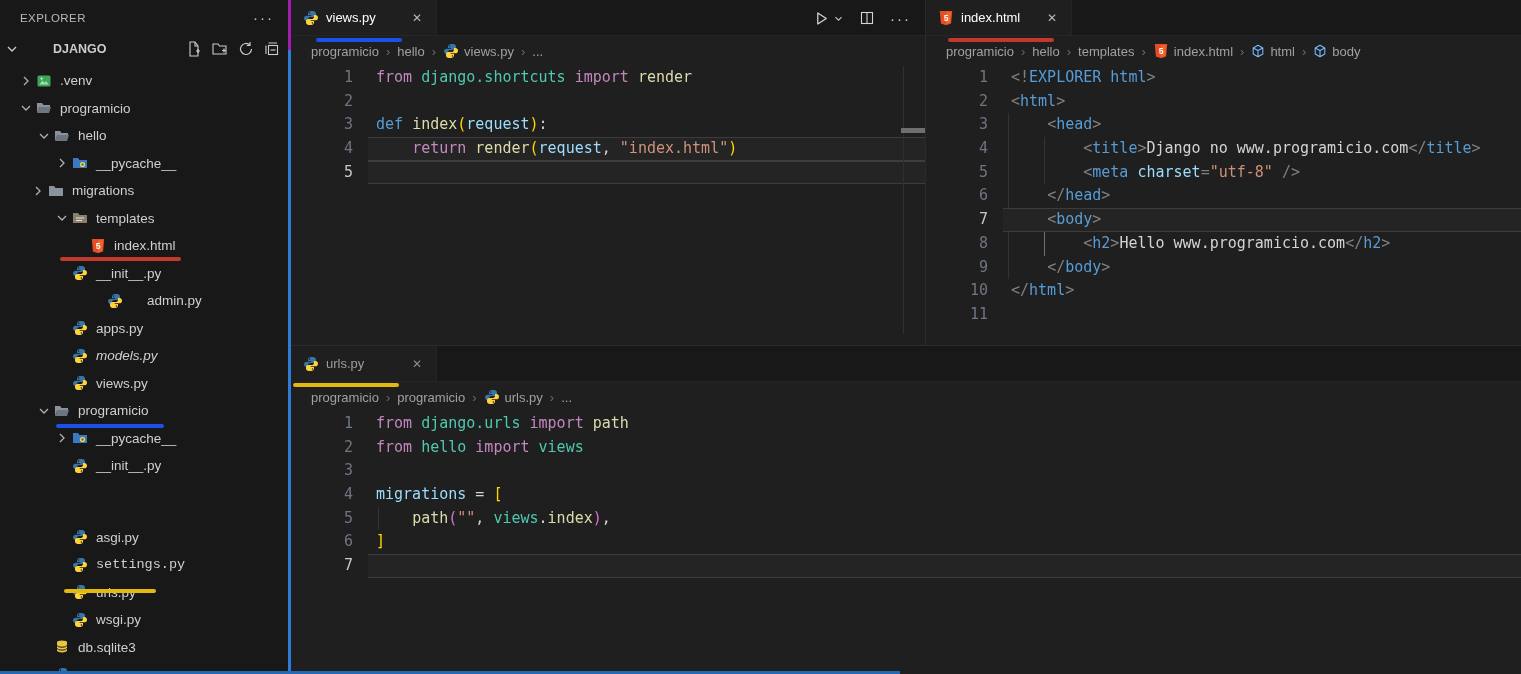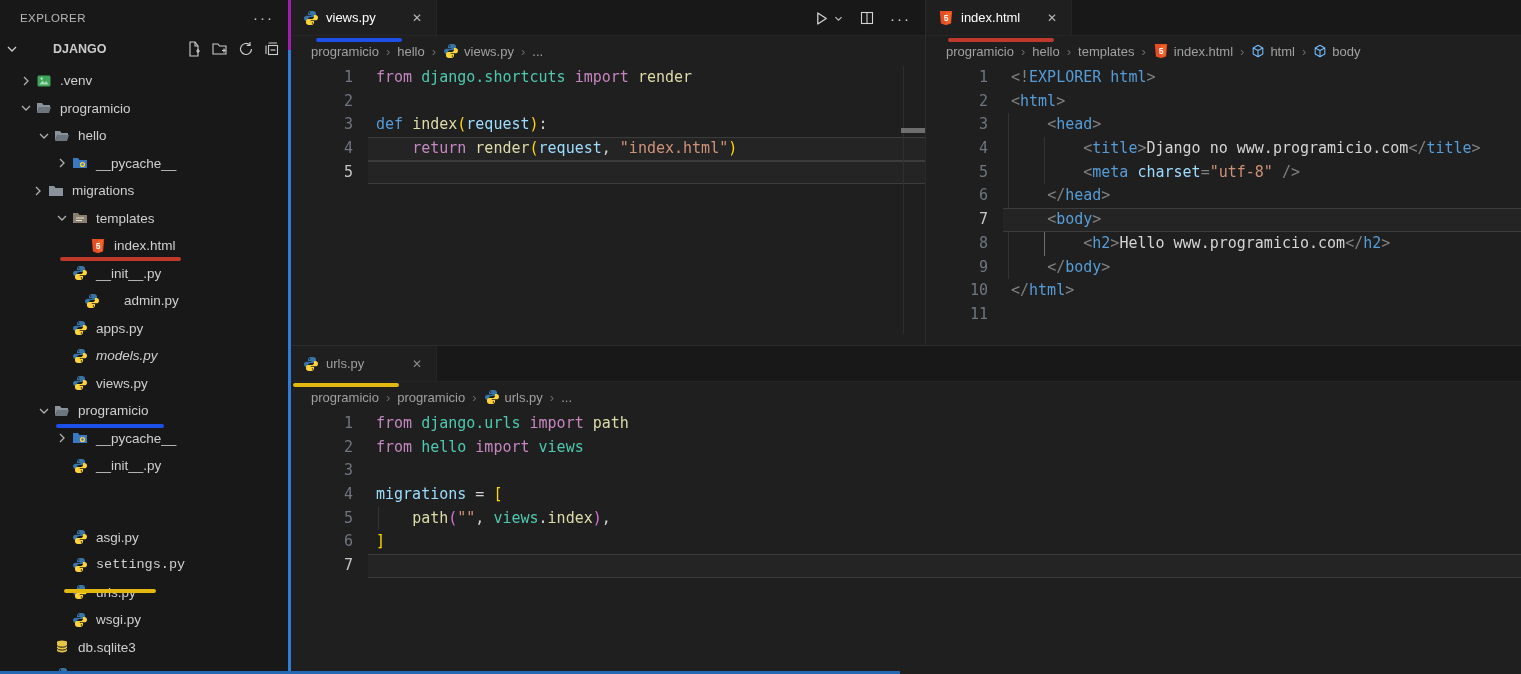--- a/index.html
+++ b/index.html
@@ -202,21 +202,21 @@
         <div class="trow" style="padding-left: 52px;">
           <span class="chev"></span>
           <span class="ficon">
             <svg xmlns="http://www.w3.org/2000/svg" width="16" height="16" viewBox="0 0 16 16">
               <path fill="#3874a6" d="M7.9 1C6.2 1 5 1.9 5 3.4V5h3.3v.7H3.7C2.1 5.7 1 6.7 1 8.3 1 9.9 2.1 11 3.7 11H5V9.3C5 7.9 6.2 7 7.7 7h3C12 7 13 6.1 13 4.7V3.4C13 1.9 11.7 1 10.1 1H7.9zM6.6 2.3a.75.75 0 1 1 0 1.5.75.75 0 0 1 0-1.5z"></path>
               <path fill="#ffd43b" d="M8.1 15c1.7 0 2.9-.9 2.9-2.4V11H7.7v-.7h4.6c1.6 0 2.7-1 2.7-2.6C15 6.1 13.9 5 12.3 5H11v1.7C11 8.1 9.8 9 8.3 9h-3C4 9 3 9.9 3 11.3v1.3C3 14.1 4.3 15 5.9 15h2.2zm1.3-1.3a.75.75 0 1 1 0-1.5.75.75 0 0 1 0 1.5z"></path>
             </svg>
           </span>
           <span class="tlabel">__init__.py</span>
         </div>
-        <div class="trow" style="padding-left: 48px; gap: 16px;">
+        <div class="trow" style="padding-left: 71px; gap: 16px;">
           <span class="chev"></span>
           <span class="ficon">
             <svg xmlns="http://www.w3.org/2000/svg" width="16" height="16" viewBox="0 0 16 16">
               <path fill="#3874a6" d="M7.9 1C6.2 1 5 1.9 5 3.4V5h3.3v.7H3.7C2.1 5.7 1 6.7 1 8.3 1 9.9 2.1 11 3.7 11H5V9.3C5 7.9 6.2 7 7.7 7h3C12 7 13 6.1 13 4.7V3.4C13 1.9 11.7 1 10.1 1H7.9zM6.6 2.3a.75.75 0 1 1 0 1.5.75.75 0 0 1 0-1.5z"></path>
               <path fill="#ffd43b" d="M8.1 15c1.7 0 2.9-.9 2.9-2.4V11H7.7v-.7h4.6c1.6 0 2.7-1 2.7-2.6C15 6.1 13.9 5 12.3 5H11v1.7C11 8.1 9.8 9 8.3 9h-3C4 9 3 9.9 3 11.3v1.3C3 14.1 4.3 15 5.9 15h2.2zm1.3-1.3a.75.75 0 1 1 0-1.5.75.75 0 0 1 0 1.5z"></path>
             </svg>
           </span>
           <span class="tlabel">admin.py</span>
         </div>
         <div class="trow" style="padding-left: 52px;">

